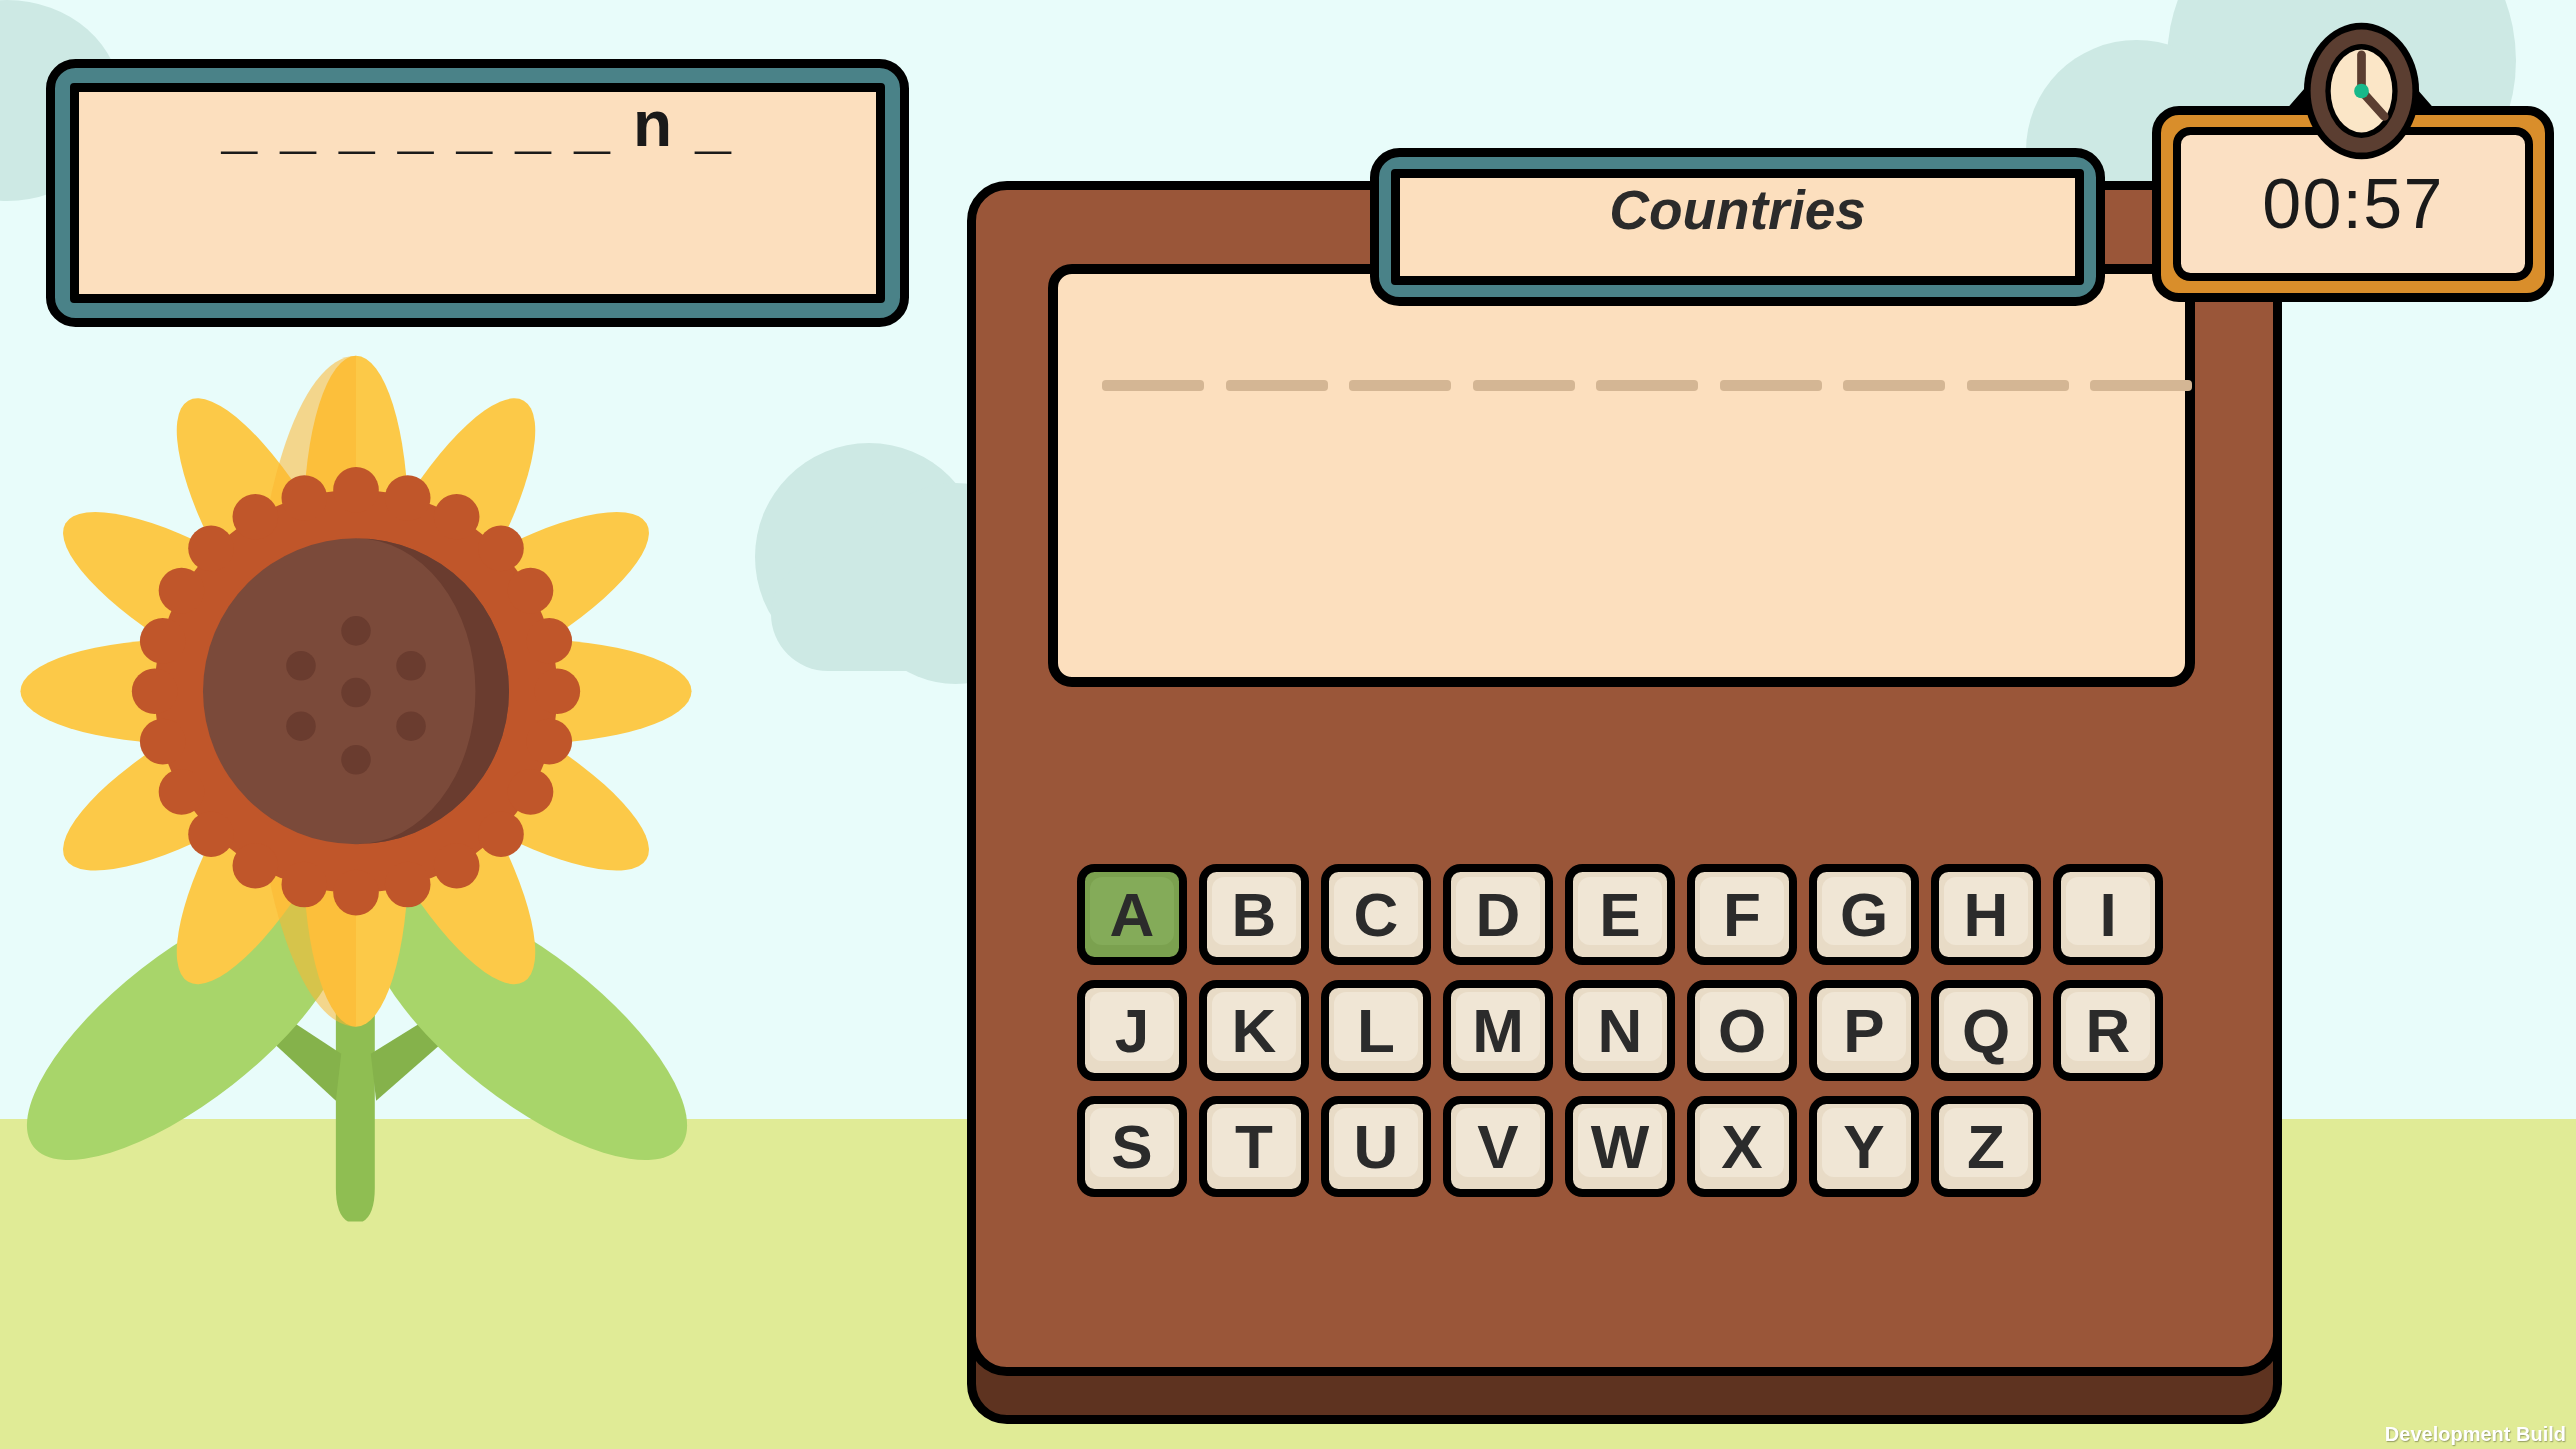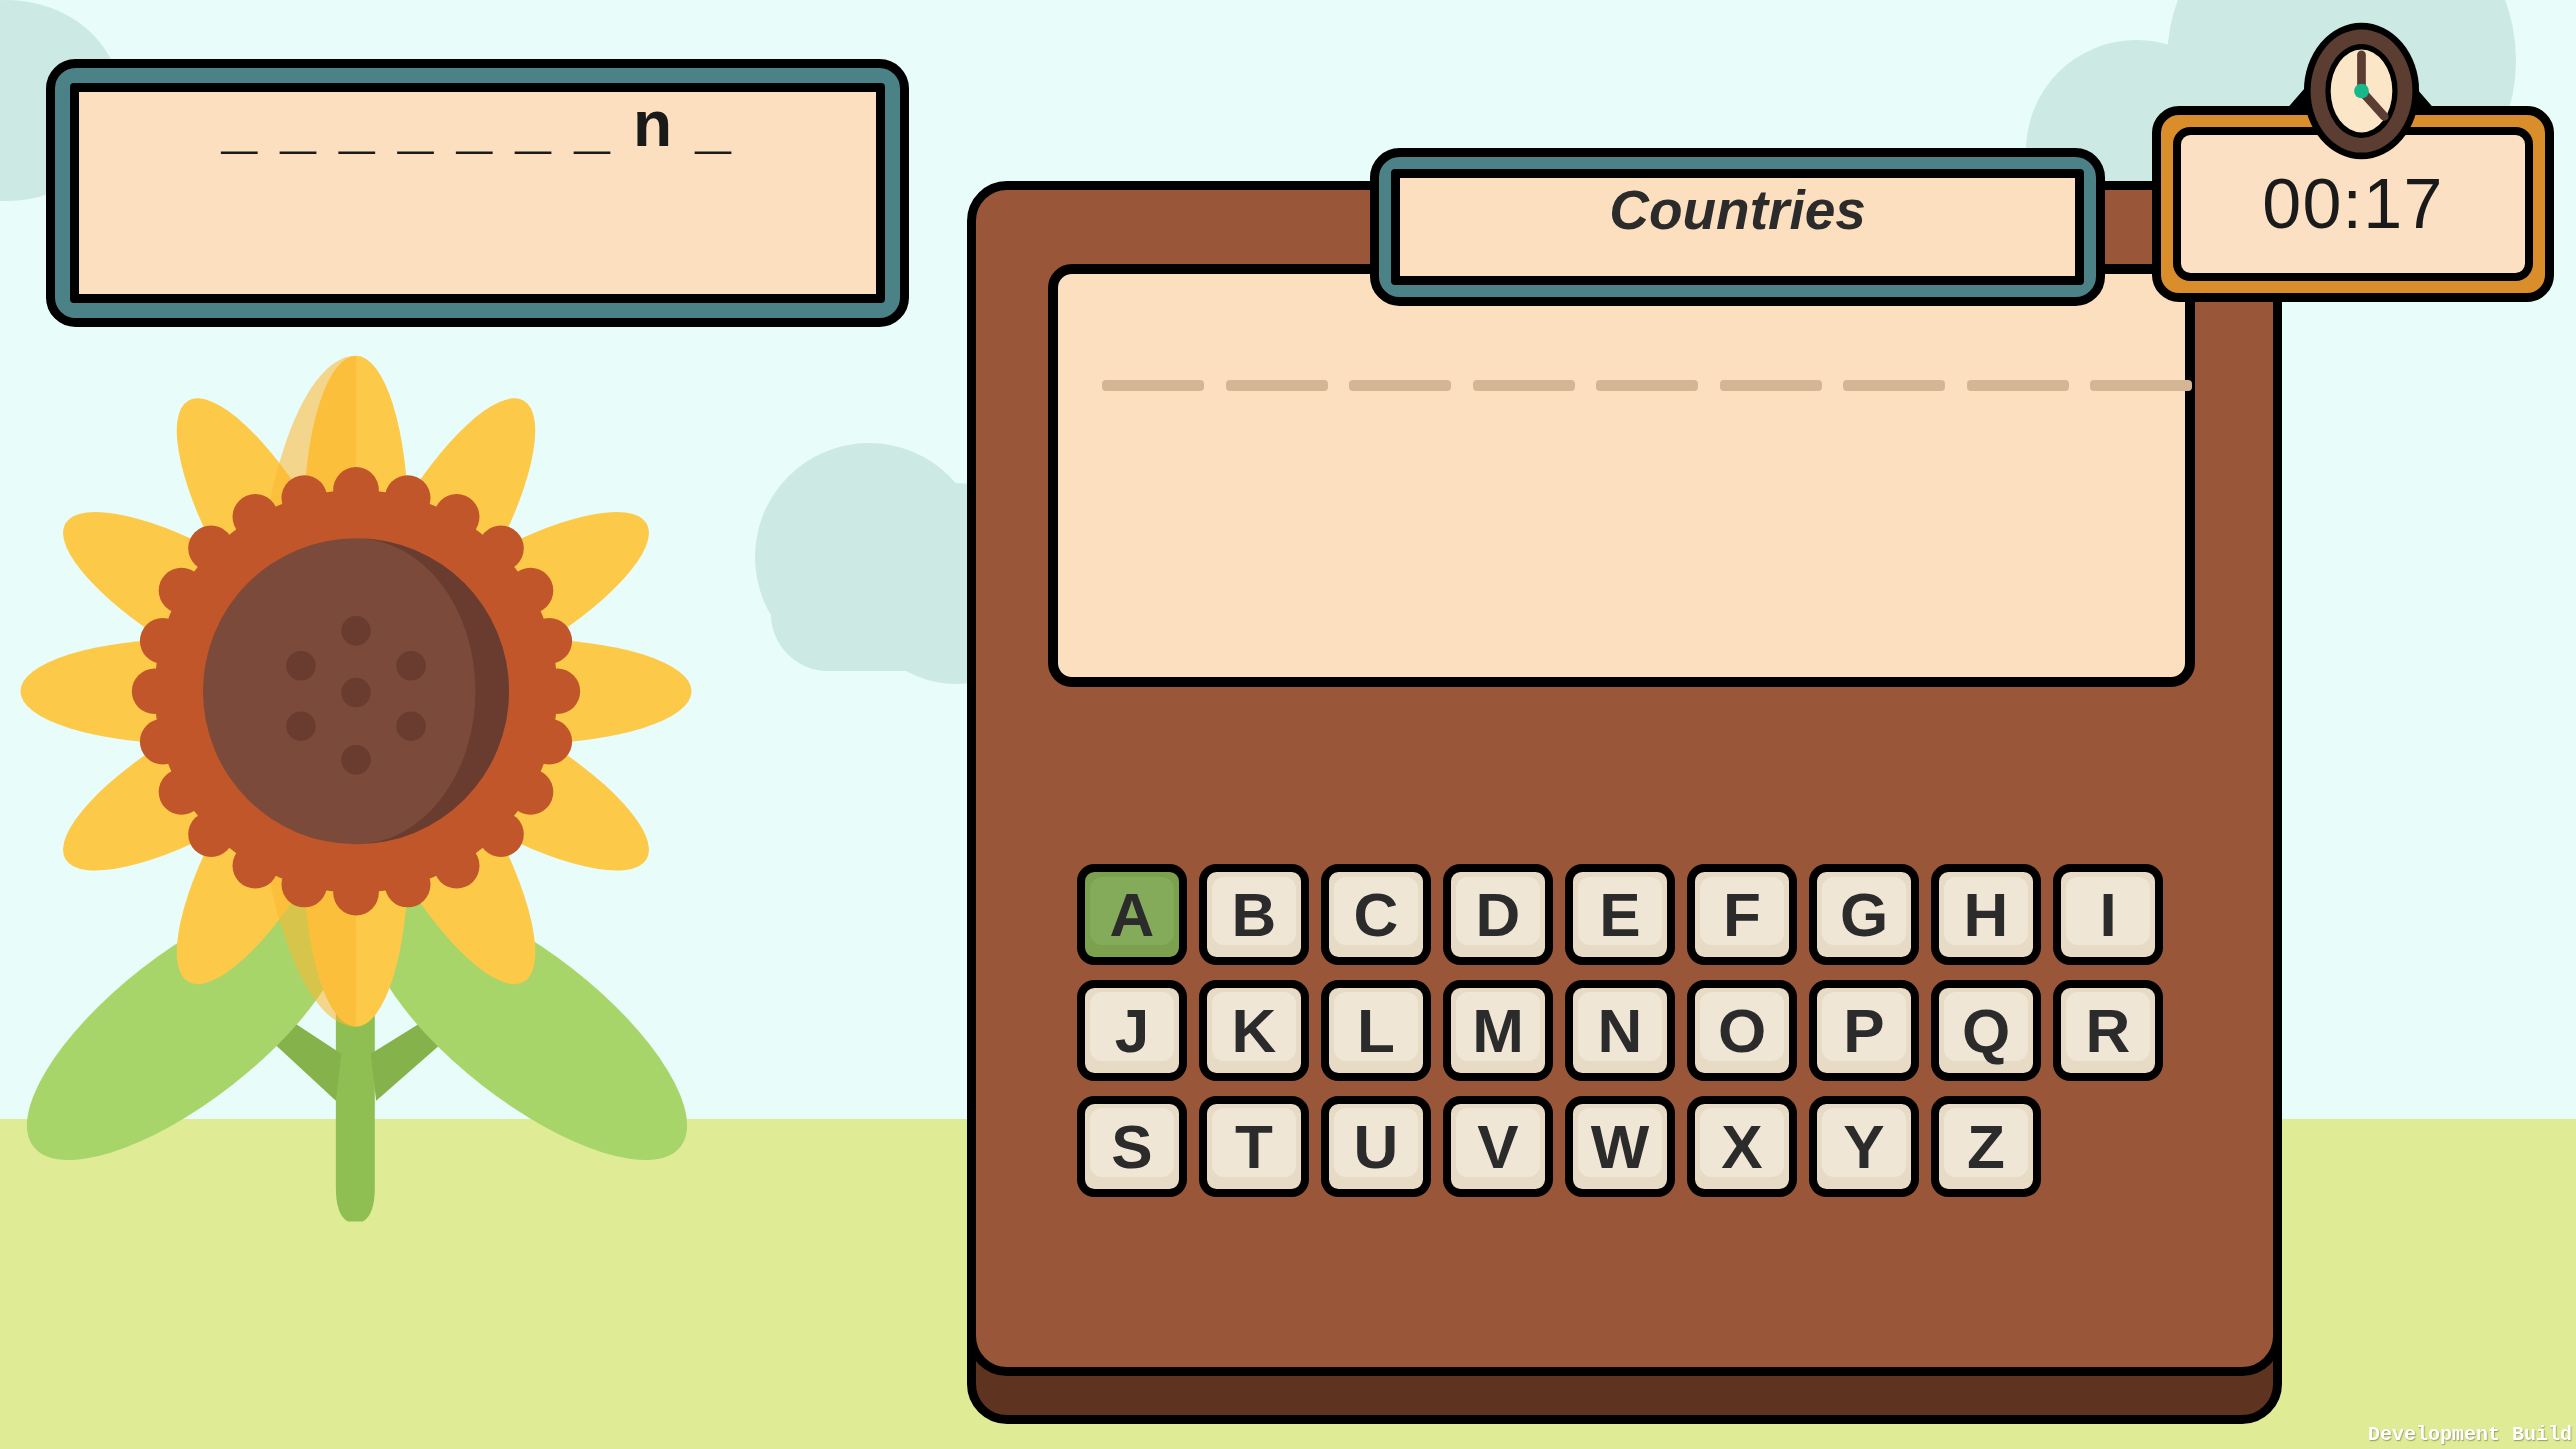--- a/index.html
+++ b/index.html
@@ -240,27 +240,27 @@
     left: 149px;
     top: 13.4px;
     width: 121px;
     height: 142px;
     z-index: 2;
   }
 
   
   #watermark {
     position: absolute;
-    right: 4px;
+    right: 10px;
     bottom: 2.7px;
     color: #FFFFFF;
     font-size: 20px;
     font-weight: 700;
     letter-spacing: 0px;
-    font-family: Liberation Mono, monospace;
+    font-family: Liberation Sans, sans-serif;
     text-shadow: 0.7px 0.7px 1.3px rgba(0,0,0,0.35);
     z-index: 20;
   }
 </style>
 </head>
 <body>
 
 <div id="scene">
 
   <div class="cloud" style="left:2167px; top:-114px; width:349px; height:349px;"></div>
@@ -465,21 +465,21 @@
   <div id="timer-wrap">
     <svg id="timer-hanger" viewBox="0 0 320 190">
       <path d="M160 8 L312 182 L286 182 L160 38 L34 182 L8 182 Z" fill="#000"></path>
       <path d="M160 34 L290 180 L40 180 Z" fill="#BFA071"></path>
       <path d="M160 34 L290 180 L40 180 Z" fill="none" stroke="#000" stroke-width="22"></path>
       <path d="M160 20 L160 180" stroke="#000" stroke-width="18"></path>
     </svg>
 
     <div id="timer-panel">
       <div id="timer-face">
-        <div id="timer-text">00:17</div>
+        <div id="timer-text">00:57</div>
       </div>
     </div>
 
     <svg id="clock-icon" viewBox="0 0 180 212">
       <ellipse cx="90" cy="106" rx="86" ry="102" fill="#000"></ellipse>
       <ellipse cx="90" cy="106" rx="76" ry="92" fill="#5B3E31"></ellipse>
       <ellipse cx="90" cy="106" rx="54" ry="70" fill="#000"></ellipse>
       <ellipse cx="90" cy="106" rx="46" ry="62" fill="#FBE6C7"></ellipse>
       <path d="M90 106 L90 52" stroke="#5B3E31" stroke-width="13" stroke-linecap="round"></path>
       <path d="M90 106 L124 144" stroke="#5B3E31" stroke-width="13" stroke-linecap="round"></path>

